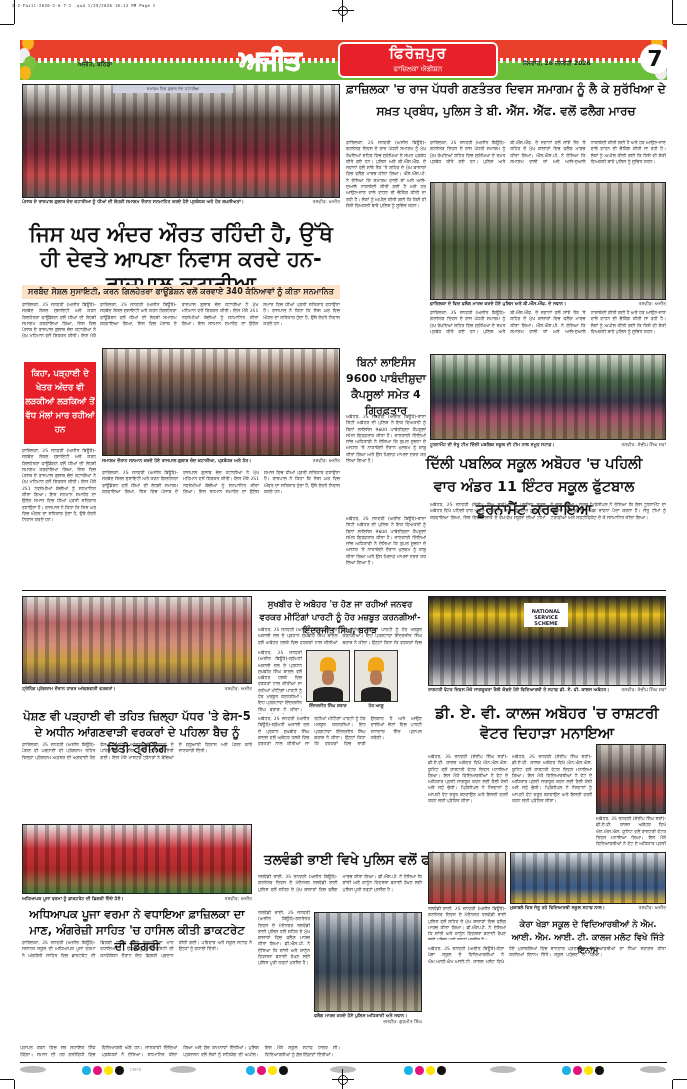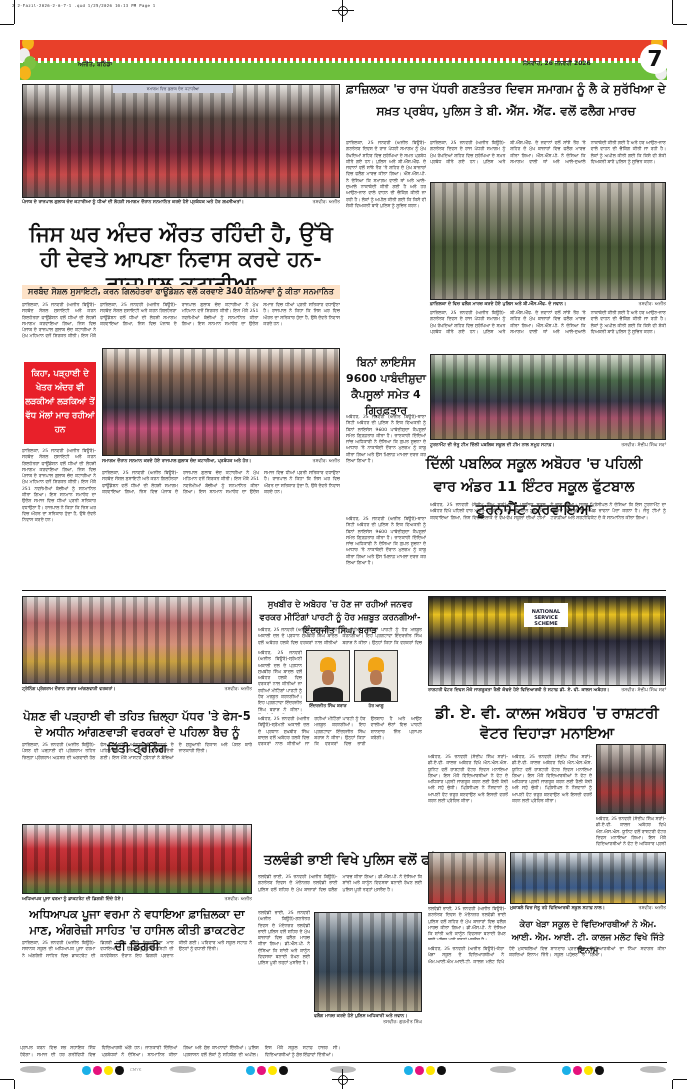--- a/index.html
+++ b/index.html
@@ -68,20 +68,25 @@
       <b style="left:4px;top:16px;background:#7cc242"></b>
       <b style="left:-1px;top:26px;background:#f6b31a"></b>
   </div>
   <div class="balloons" style="right:0">
     <b style="left:2px;top:-4px;background:#f6b31a"></b>
       <b style="left:4px;top:8px;background:#eee"></b>
       <b style="left:2px;top:18px;background:#7cc242"></b>
       <b style="left:6px;top:26px;background:#eee"></b>
   </div>
   <div class="m-city">ਅਜੀਤ, ਬਠਿੰਡਾ</div>
+  <div class="m-logo">ਅਜੀਤ</div>
+  <div class="m-ed">
+    <div class="c">ਫਿਰੋਜ਼ਪੁਰ</div>
+    <div class="e">ਫਾਜ਼ਿਲਕਾ ਐਡੀਸ਼ਨ</div>
+  </div>
   <div class="m-date">ਸੋਮਵਾਰ, 26 ਜਨਵਰੀ 2026</div>
   <div class="m-page">7</div>
 </div>
 
 <div class="photo" style="left:22px;top:84px;width:318px;height:114px;background:linear-gradient(180deg,#e8e6e2 0%,#5a4a44 30%,#7a2a3a 60%,#c84a4a 80%,#6a5a5a 100%)">
   <div class="ppl"></div>
   <div style="position:absolute;left:90px;top:0;width:120px;height:8px;background:#cfd3e0;font-size:4px;text-align:center;color:#223;line-height:8px">ਸਮਾਗਮ ਵਿਚ ਗੁਲਾਬ ਚੰਦ ਕਟਾਰੀਆ</div>
 </div>
 <div class="cap" style="left:22px;top:199px;width:318px"><span>ਪੰਜਾਬ ਦੇ ਰਾਜਪਾਲ ਗੁਲਾਬ ਚੰਦ ਕਟਾਰੀਆ ਨੂੰ ਧੀਆਂ ਦੀ ਲੋਹੜੀ ਸਮਾਗਮ ਦੌਰਾਨ ਸਨਮਾਨਿਤ ਕਰਦੇ ਹੋਏ ਪ੍ਰਬੰਧਕ ਅਤੇ ਹੋਰ ਸ਼ਖ਼ਸੀਅਤਾਂ।</span> <span class="by">ਤਸਵੀਰ: ਅਜੀਤ</span></div>
 

